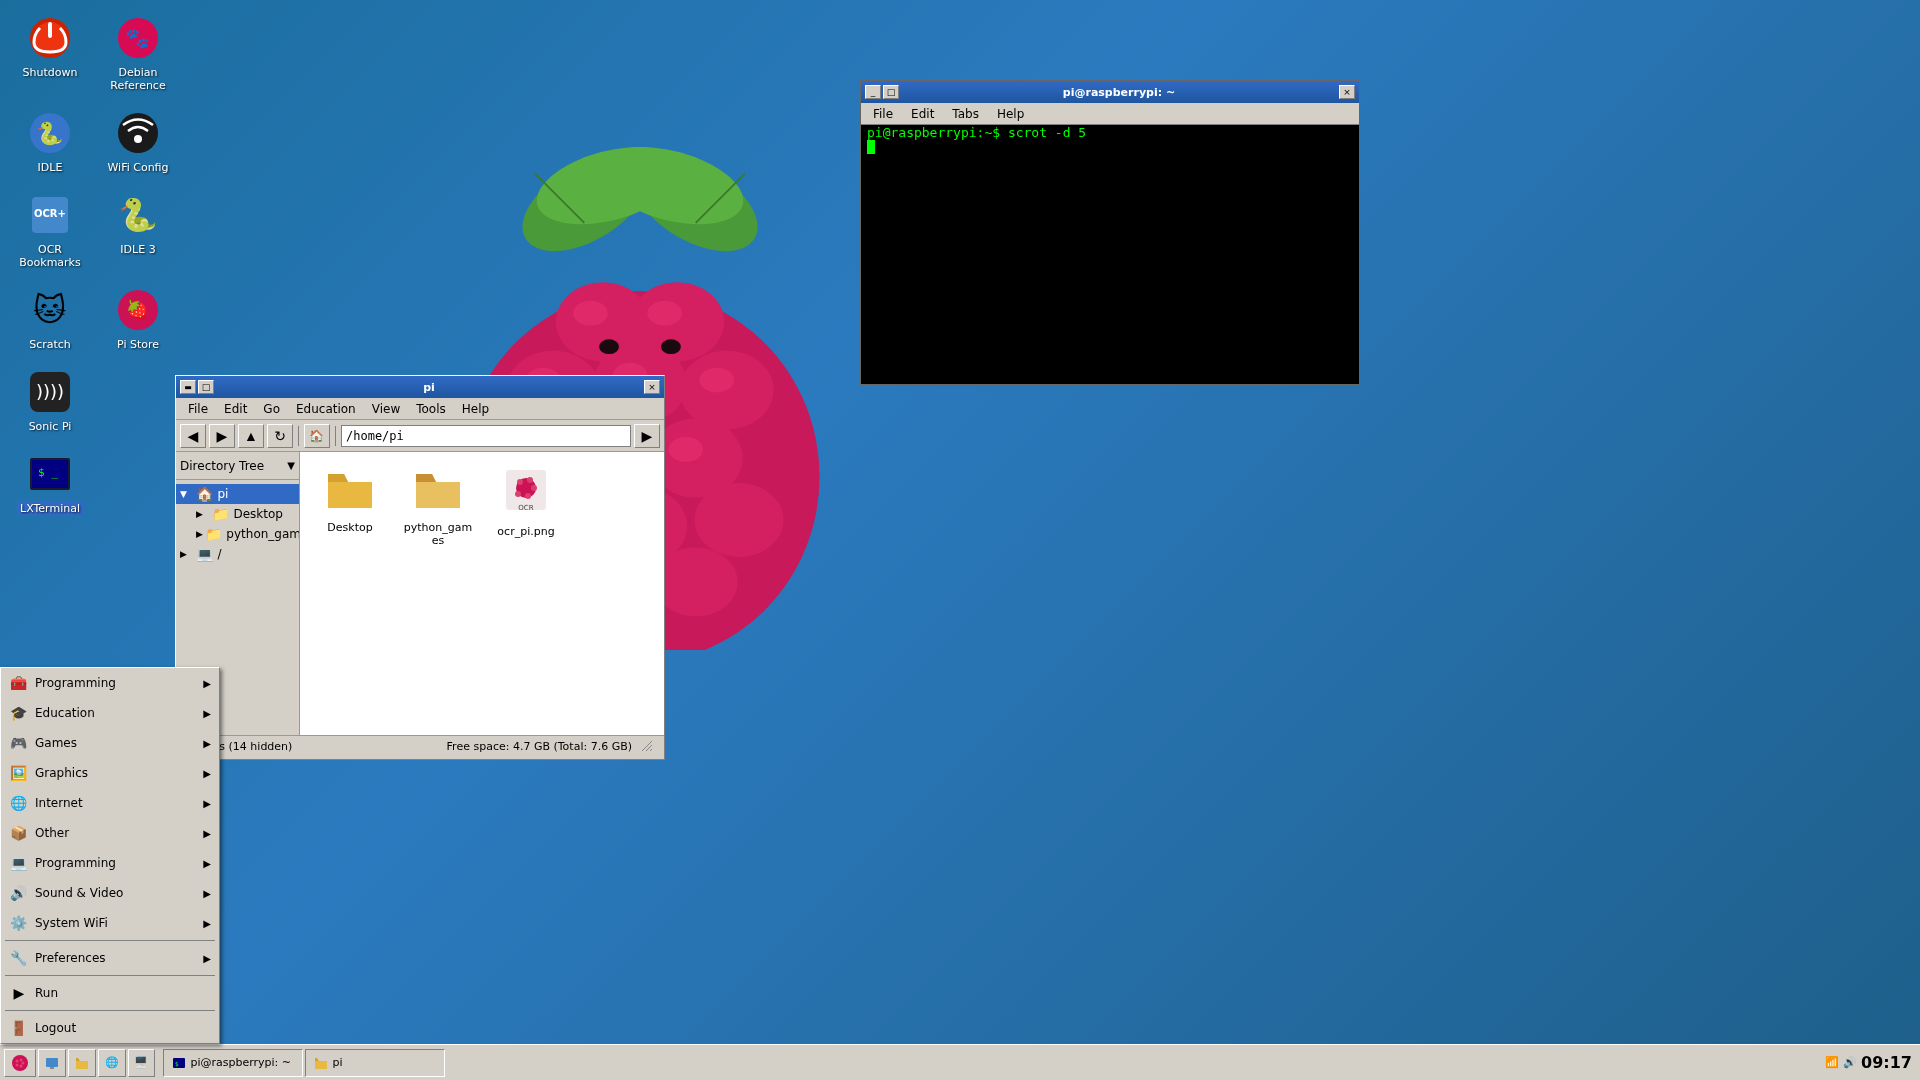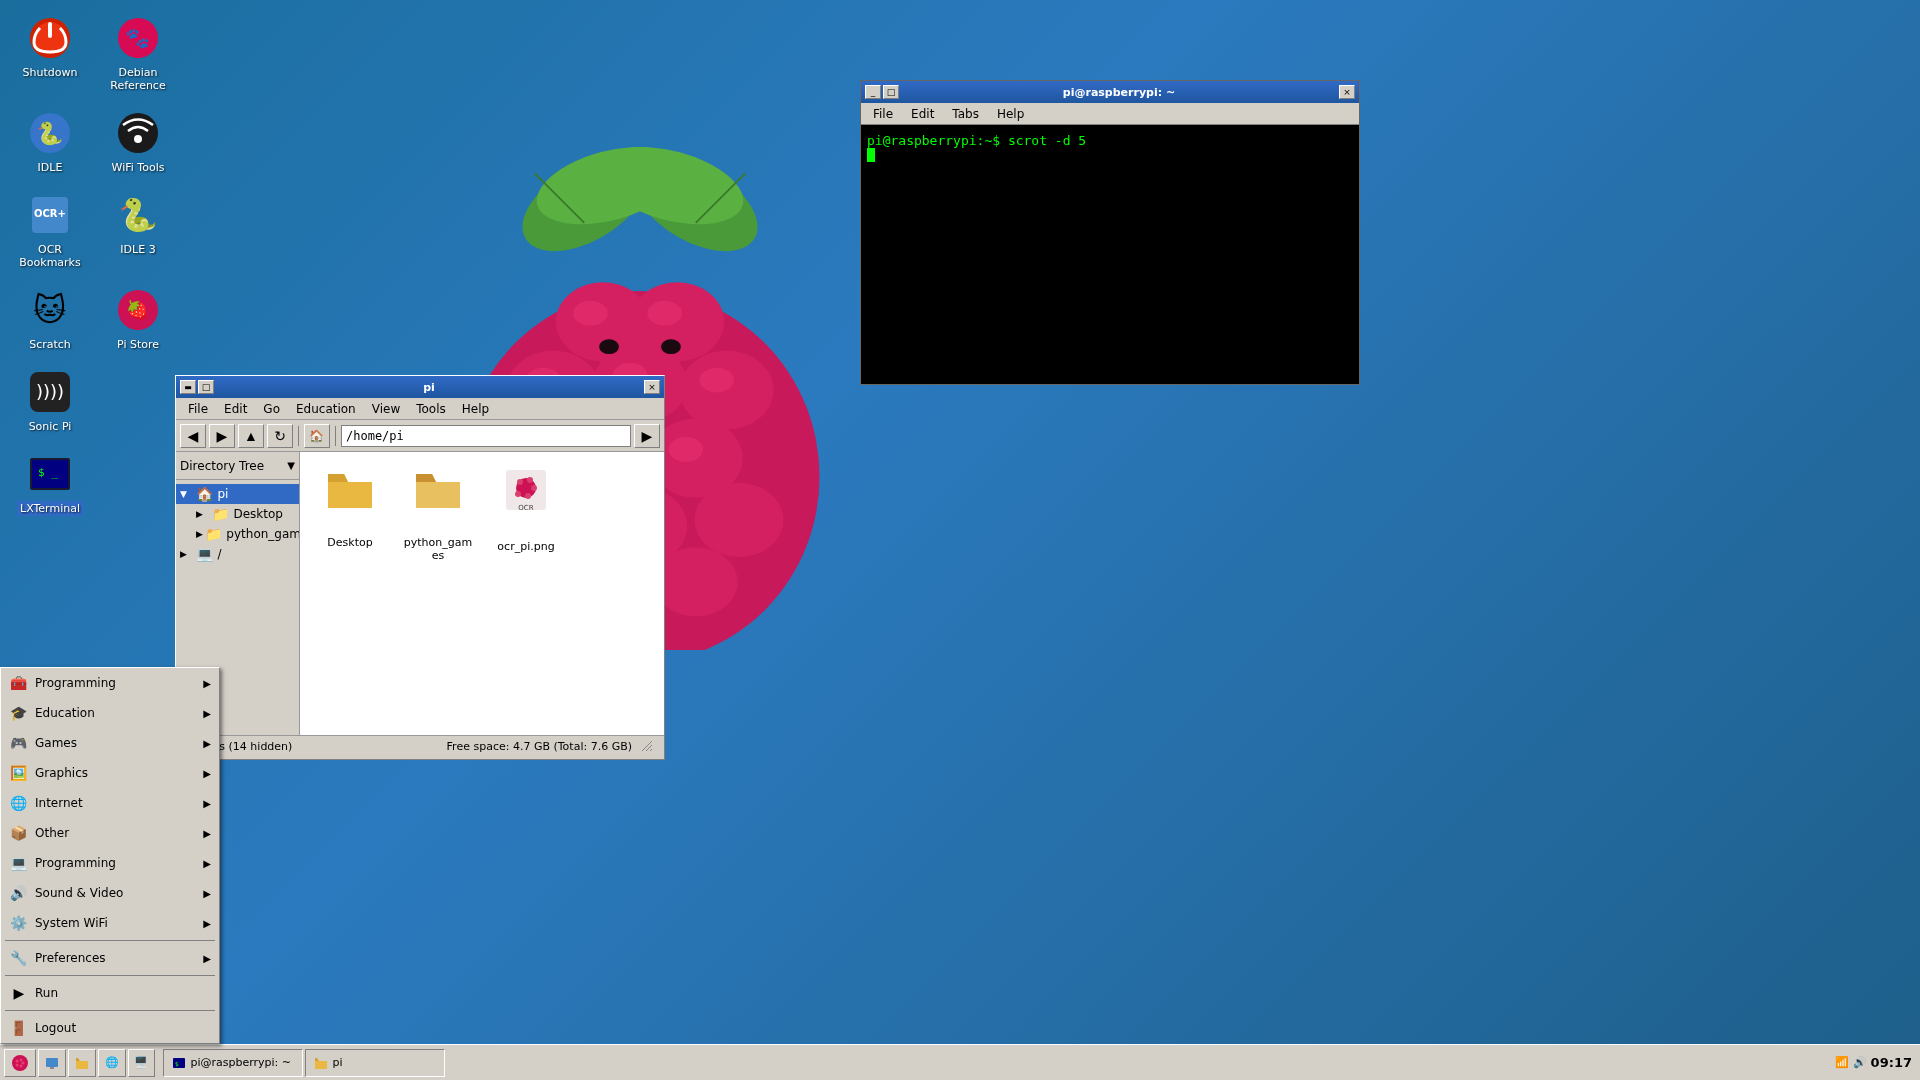--- a/index.html
+++ b/index.html
@@ -73,21 +73,21 @@
       min-width: 140px;
     }
     .taskbar-tray {
       display: flex;
       align-items: center;
       padding: 0 8px;
       gap: 4px;
       font-size: 11px;
     }
     .taskbar-clock {
-      font-size: 13px;
+      font-size: 16px;
       font-weight: bold;
     }
 
     
     .desktop-icons {
       position: absolute;
       top: 10px;
       left: 10px;
       display: flex;
       flex-direction: column;
@@ -216,21 +216,21 @@
     .terminal-menu-item {
       padding: 2px 8px;
       font-size: 12px;
       cursor: pointer;
     }
     .terminal-content {
       background: #000;
       color: #00ff00;
       font-family: monospace;
       font-size: 13px;
-      padding: 8px 6px;
+      padding: 0 6px;
       height: calc(100% - 44px);
       overflow: hidden;
     }
     .terminal-prompt {
       color: #00ff00;
     }
     .terminal-cursor {
       display: inline-block;
       width: 8px;
       height: 14px;
@@ -374,21 +374,21 @@
       flex-wrap: wrap;
       align-content: flex-start;
       padding: 10px;
       gap: 8px;
     }
     .file-icon {
       width: 80px;
       display: flex;
       flex-direction: column;
       align-items: center;
-      gap: 18px;
+      gap: 3px;
       padding: 4px;
       cursor: pointer;
     }
     .file-icon-img {
       font-size: 36px;
     }
     .file-icon-label {
       font-size: 11px;
       text-align: center;
       word-break: break-word;
@@ -506,21 +506,21 @@
       </div>
       <div class="desktop-icon">
         <div class="icon-img">
           <svg width="48" height="48" viewBox="0 0 48 48">
             <circle cx="24" cy="24" r="20" fill="#1a1a1a"></circle>
             <circle cx="24" cy="30" r="4" fill="white"></circle>
             <path d="M14 22 Q24 14 34 22" stroke="white" stroke-width="2.5" fill="none"></path>
             <path d="M9 16 Q24 5 39 16" stroke="white" stroke-width="2.5" fill="none"></path>
           </svg>
         </div>
-        <span class="icon-label">WiFi Tools</span>
+        <span class="icon-label">WiFi Config</span>
       </div>
     </div>
     <div class="icon-row">
       <div class="desktop-icon">
         <div class="icon-img">
           <svg width="48" height="48" viewBox="0 0 48 48">
             <rect x="6" y="6" width="36" height="36" rx="4" fill="#4488cc"></rect>
             <text x="24" y="26" text-anchor="middle" fill="white" font-size="10" font-weight="bold">OCR+</text>
           </svg>
         </div>

